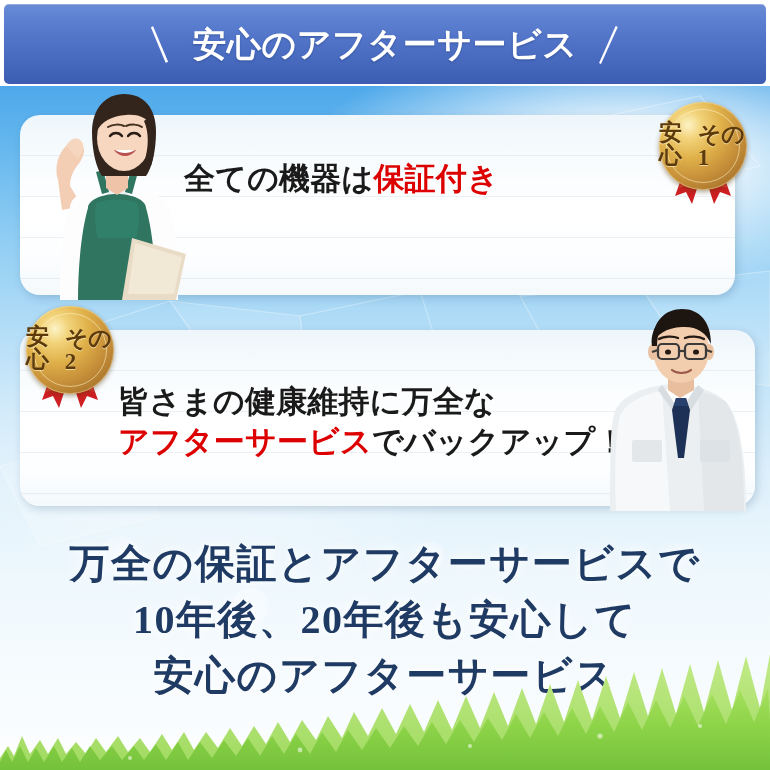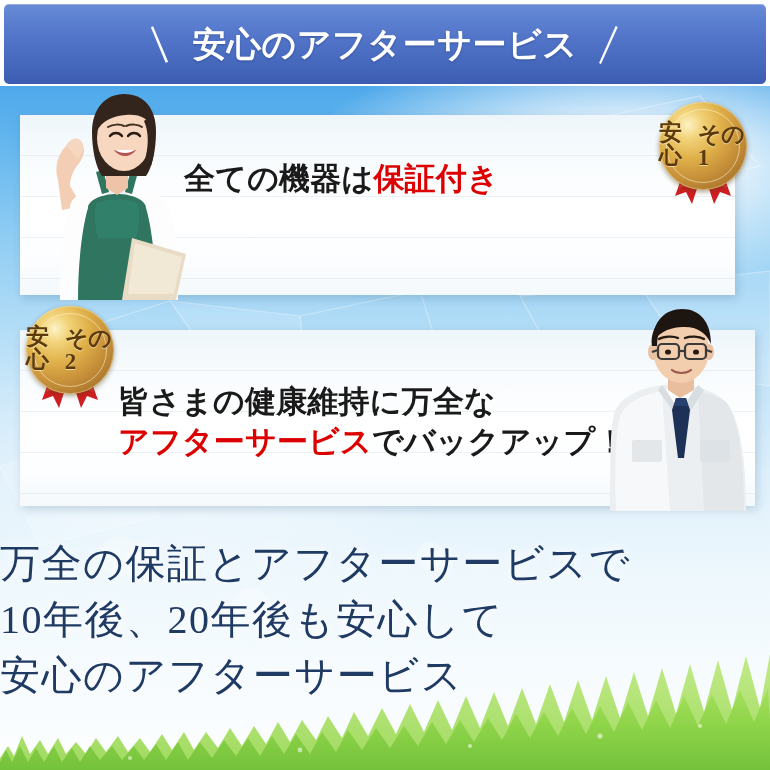--- a/index.html
+++ b/index.html
@@ -139,20 +139,21 @@
         rgba(0,0,0,0) 40px,
         rgba(120,150,180,0.13) 40px,
         rgba(120,150,180,0.13) 41px),
       linear-gradient(180deg,
         #eef6fb 0%,
         #f7fbfd 22%,
         #ffffff 52%,
         #fdfeff 78%,
         #f4f9fc 100%);
     box-shadow: 2px 3px 9px rgba(40,80,120,0.22);
+    border-radius: 20px;
   }
   #card-1 {
     left: 20px;
     top: 115px;
     width: 715px;
     height: 180px;
   }
   #card-2 {
     left: 20px;
     top: 330px;
@@ -261,25 +262,26 @@
     line-height: 1;
     text-shadow: 0 1px 0 rgba(255,245,205,0.6);
   }
 
   
   .closing {
     position: absolute;
     left: 0;
     top: 536px;
     width: 770px;
+    text-align: center;
     font-family: "Liberation Serif", "DejaVu Serif", serif;
     color: #1f3a63;
     font-size: 40px;
     line-height: 1.40;
-    font-weight: 400;
+    font-weight: 700;
     letter-spacing: 1.5px;
     text-shadow:
       0 0 10px rgba(255,255,255,0.95),
       0 0 20px rgba(255,255,255,0.75);
   }
   .closing .line { display: block; white-space: nowrap; }
 </style>
 </head>
 <body>
 

